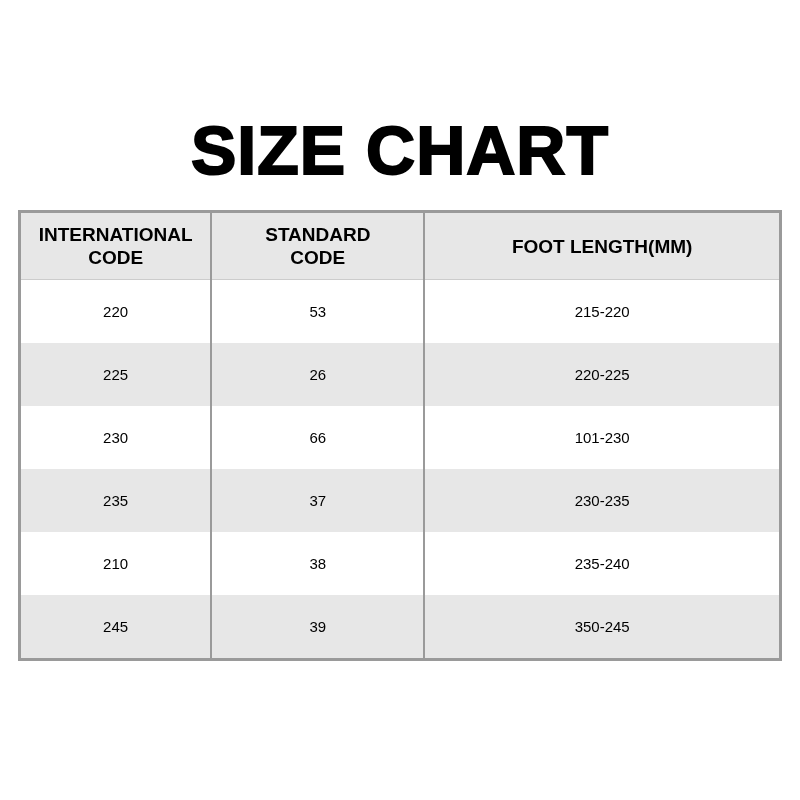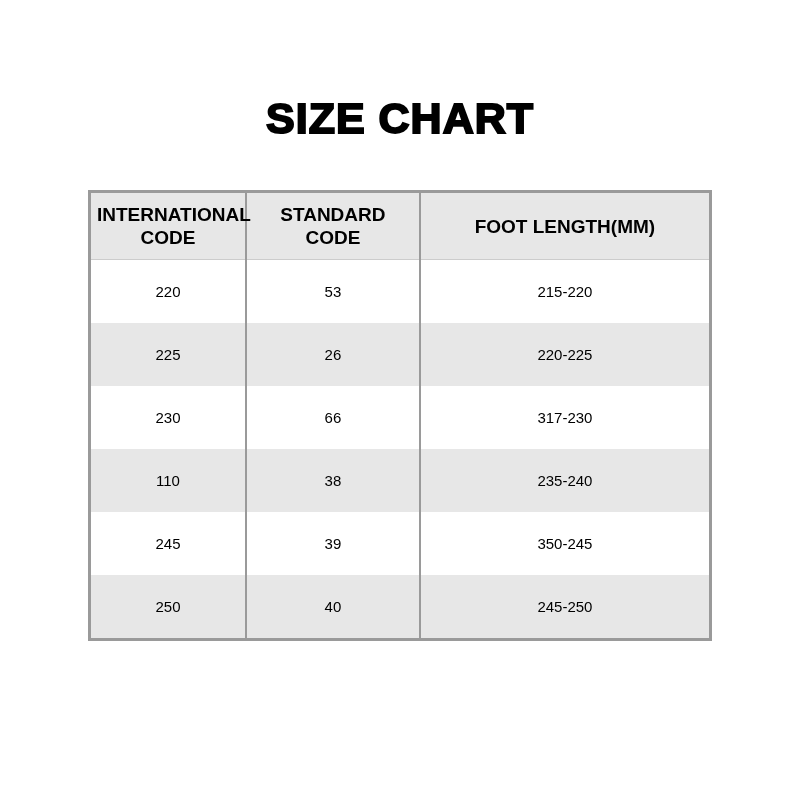--- a/index.html
+++ b/index.html
@@ -11,35 +11,35 @@
     position: relative;
     width: 800px;
     height: 800px;
     background: #ffffff;
     font-family: "Liberation Sans", sans-serif;
     color: #000000;
     overflow: hidden;
   }
   .chart-title {
     margin: 0;
-    padding-top: 84px;
+    padding-top: 116px;
     height: 70px;
     line-height: 68px;
     text-align: center;
-    font-size: 43px;
+    font-size: 68px;
     font-weight: bold;
     letter-spacing: 1px;
     color: #000000;
     -webkit-text-stroke: 2px #000000;
   }
   table.size-chart {
     border-collapse: collapse;
     table-layout: fixed;
-    width: 624px;
-    margin: 36px auto 0 auto;
+    width: 764px;
+    margin: 24px auto 0 auto;
     border: 3px solid #9a9a9a;
   }
   col.c1 { width: 25.2%; }
   col.c2 { width: 28.0%; }
   col.c3 { width: 46.8%; }
   th, td {
     text-align: center;
     vertical-align: middle;
     padding: 0 6px;
   }
@@ -93,33 +93,33 @@
         <td>215-220</td>
       </tr>
       <tr>
         <td>225</td>
         <td>26</td>
         <td>220-225</td>
       </tr>
       <tr>
         <td>230</td>
         <td>66</td>
-        <td>317-230</td>
+        <td>101-230</td>
       </tr>
       <tr>
-        <td>110</td>
+        <td>235</td>
+        <td>37</td>
+        <td>230-235</td>
+      </tr>
+      <tr>
+        <td>210</td>
         <td>38</td>
         <td>235-240</td>
       </tr>
       <tr>
         <td>245</td>
         <td>39</td>
         <td>350-245</td>
       </tr>
-      <tr>
-        <td>250</td>
-        <td>40</td>
-        <td>245-250</td>
-      </tr>
     </tbody>
   </table>
 
 </div>
 
 </body></html>

